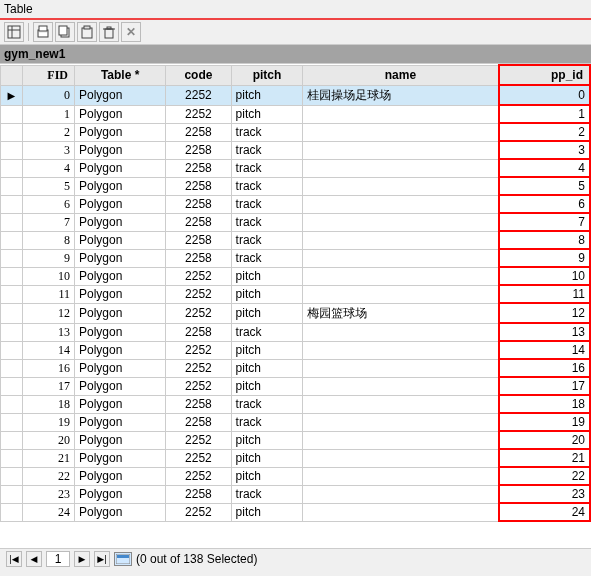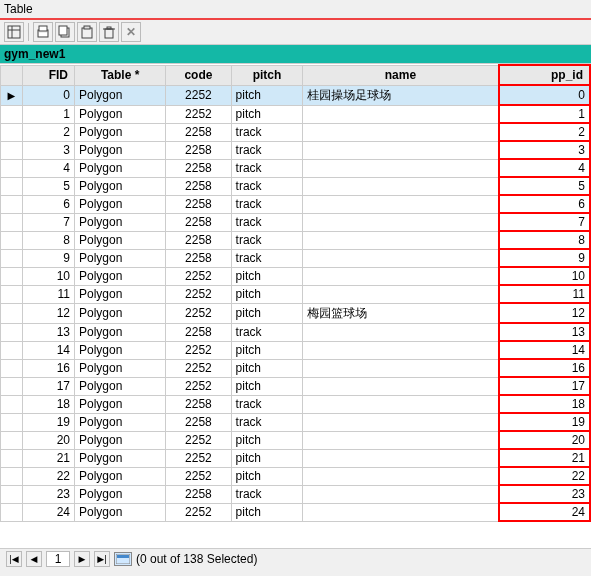--- a/index.html
+++ b/index.html
@@ -39,21 +39,21 @@
     .toolbar-separator {
       width: 1px;
       height: 18px;
       background: #bbb;
       margin: 0 2px;
     }
     #table-name {
       padding: 2px 4px;
       font-weight: bold;
       font-size: 12px;
-      background: #14b8a6;
+      background: #a3a3a3;
       border-bottom: 1px solid #ccc;
     }
     #table-container {
       overflow: auto;
       height: calc(576px - 20px - 26px - 20px - 26px);
       background: #fff;
     }
     table {
       border-collapse: collapse;
       width: 100%;
@@ -68,21 +68,21 @@
       white-space: nowrap;
       position: sticky;
       top: 0;
       z-index: 1;
     }
     tbody td {
       border: 1px solid #ccc;
       padding: 1px 4px;
       white-space: nowrap;
     }
-    .col-fid { width: 40px; text-align: right; }
+    .col-fid { width: 40px; text-align: right; font-family: Liberation Serif, serif; }
     .col-shape { width: 70px; }
     .col-code { width: 50px; text-align: center; }
     .col-fclass { width: 55px; }
     .col-name { width: 150px; }
     .col-ppid {
       width: 70px;
       text-align: right;
       border: 2px solid red !important;
     }
     .row-selected {

